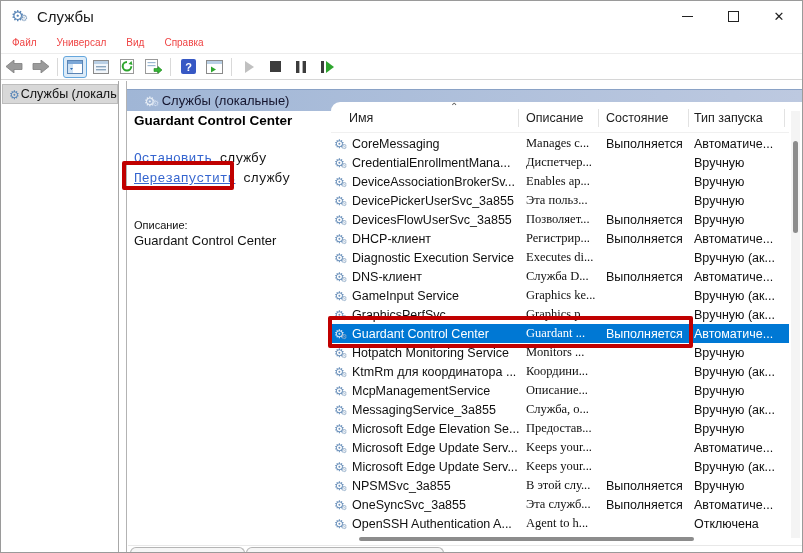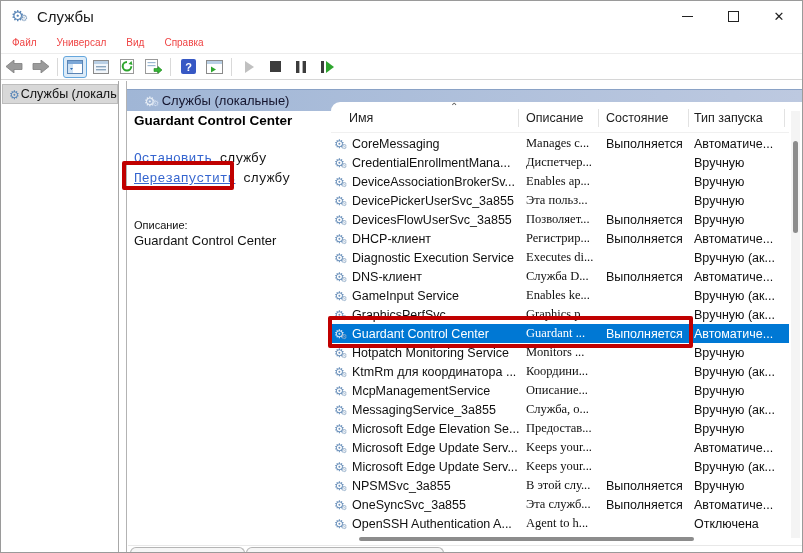--- a/index.html
+++ b/index.html
@@ -270,21 +270,21 @@
           <span class="cell c-startup">Вручную (ак...</span>
         </div>
         <div class="trow">
           <span class="cell c-name"><span class="gear">⚙<span class="g2">⚙</span></span>DNS-клиент</span>
           <span class="cell c-desc">Служба D...</span>
           <span class="cell c-status">Выполняется</span>
           <span class="cell c-startup">Автоматиче...</span>
         </div>
         <div class="trow">
           <span class="cell c-name"><span class="gear">⚙<span class="g2">⚙</span></span>GameInput Service</span>
-          <span class="cell c-desc">Enables ke...</span>
+          <span class="cell c-desc">Graphics ke...</span>
           <span class="cell c-status"></span>
           <span class="cell c-startup">Вручную (ак...</span>
         </div>
         <div class="trow">
           <span class="cell c-name"><span class="gear">⚙<span class="g2">⚙</span></span>GraphicsPerfSvc</span>
           <span class="cell c-desc">Graphics p...</span>
           <span class="cell c-status"></span>
           <span class="cell c-startup">Вручную (ак...</span>
         </div>
         <div class="trow selected">

